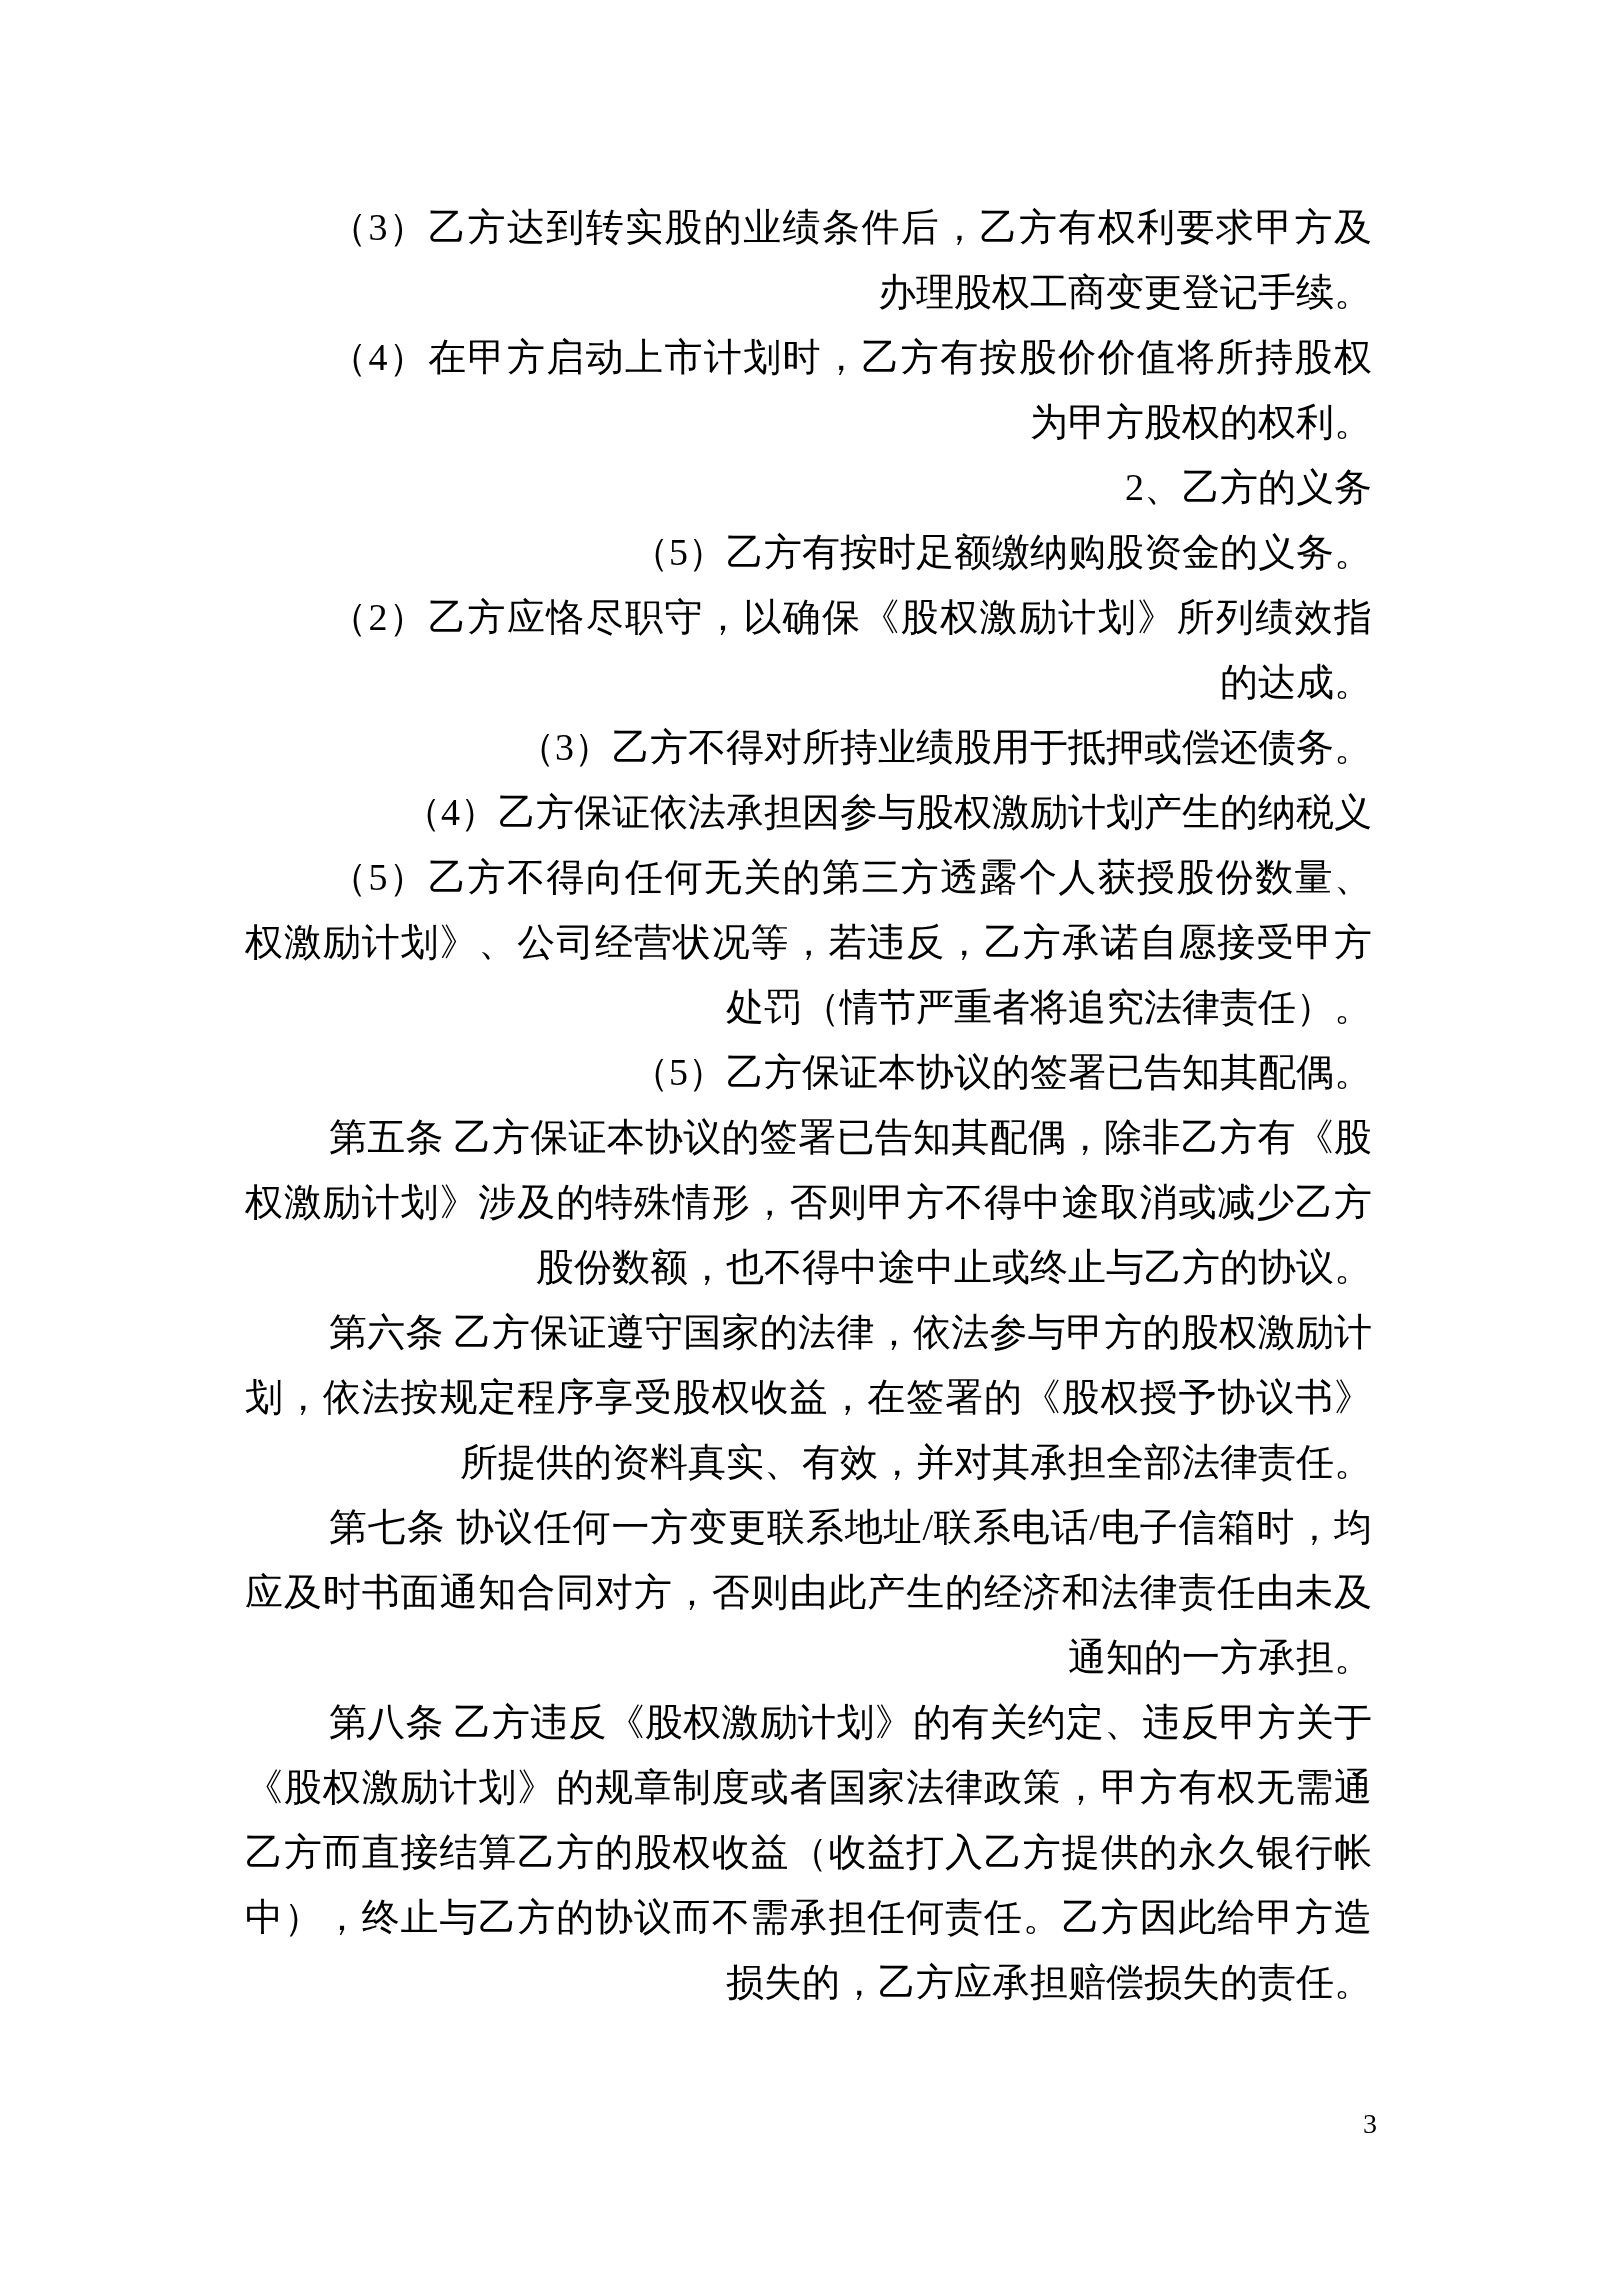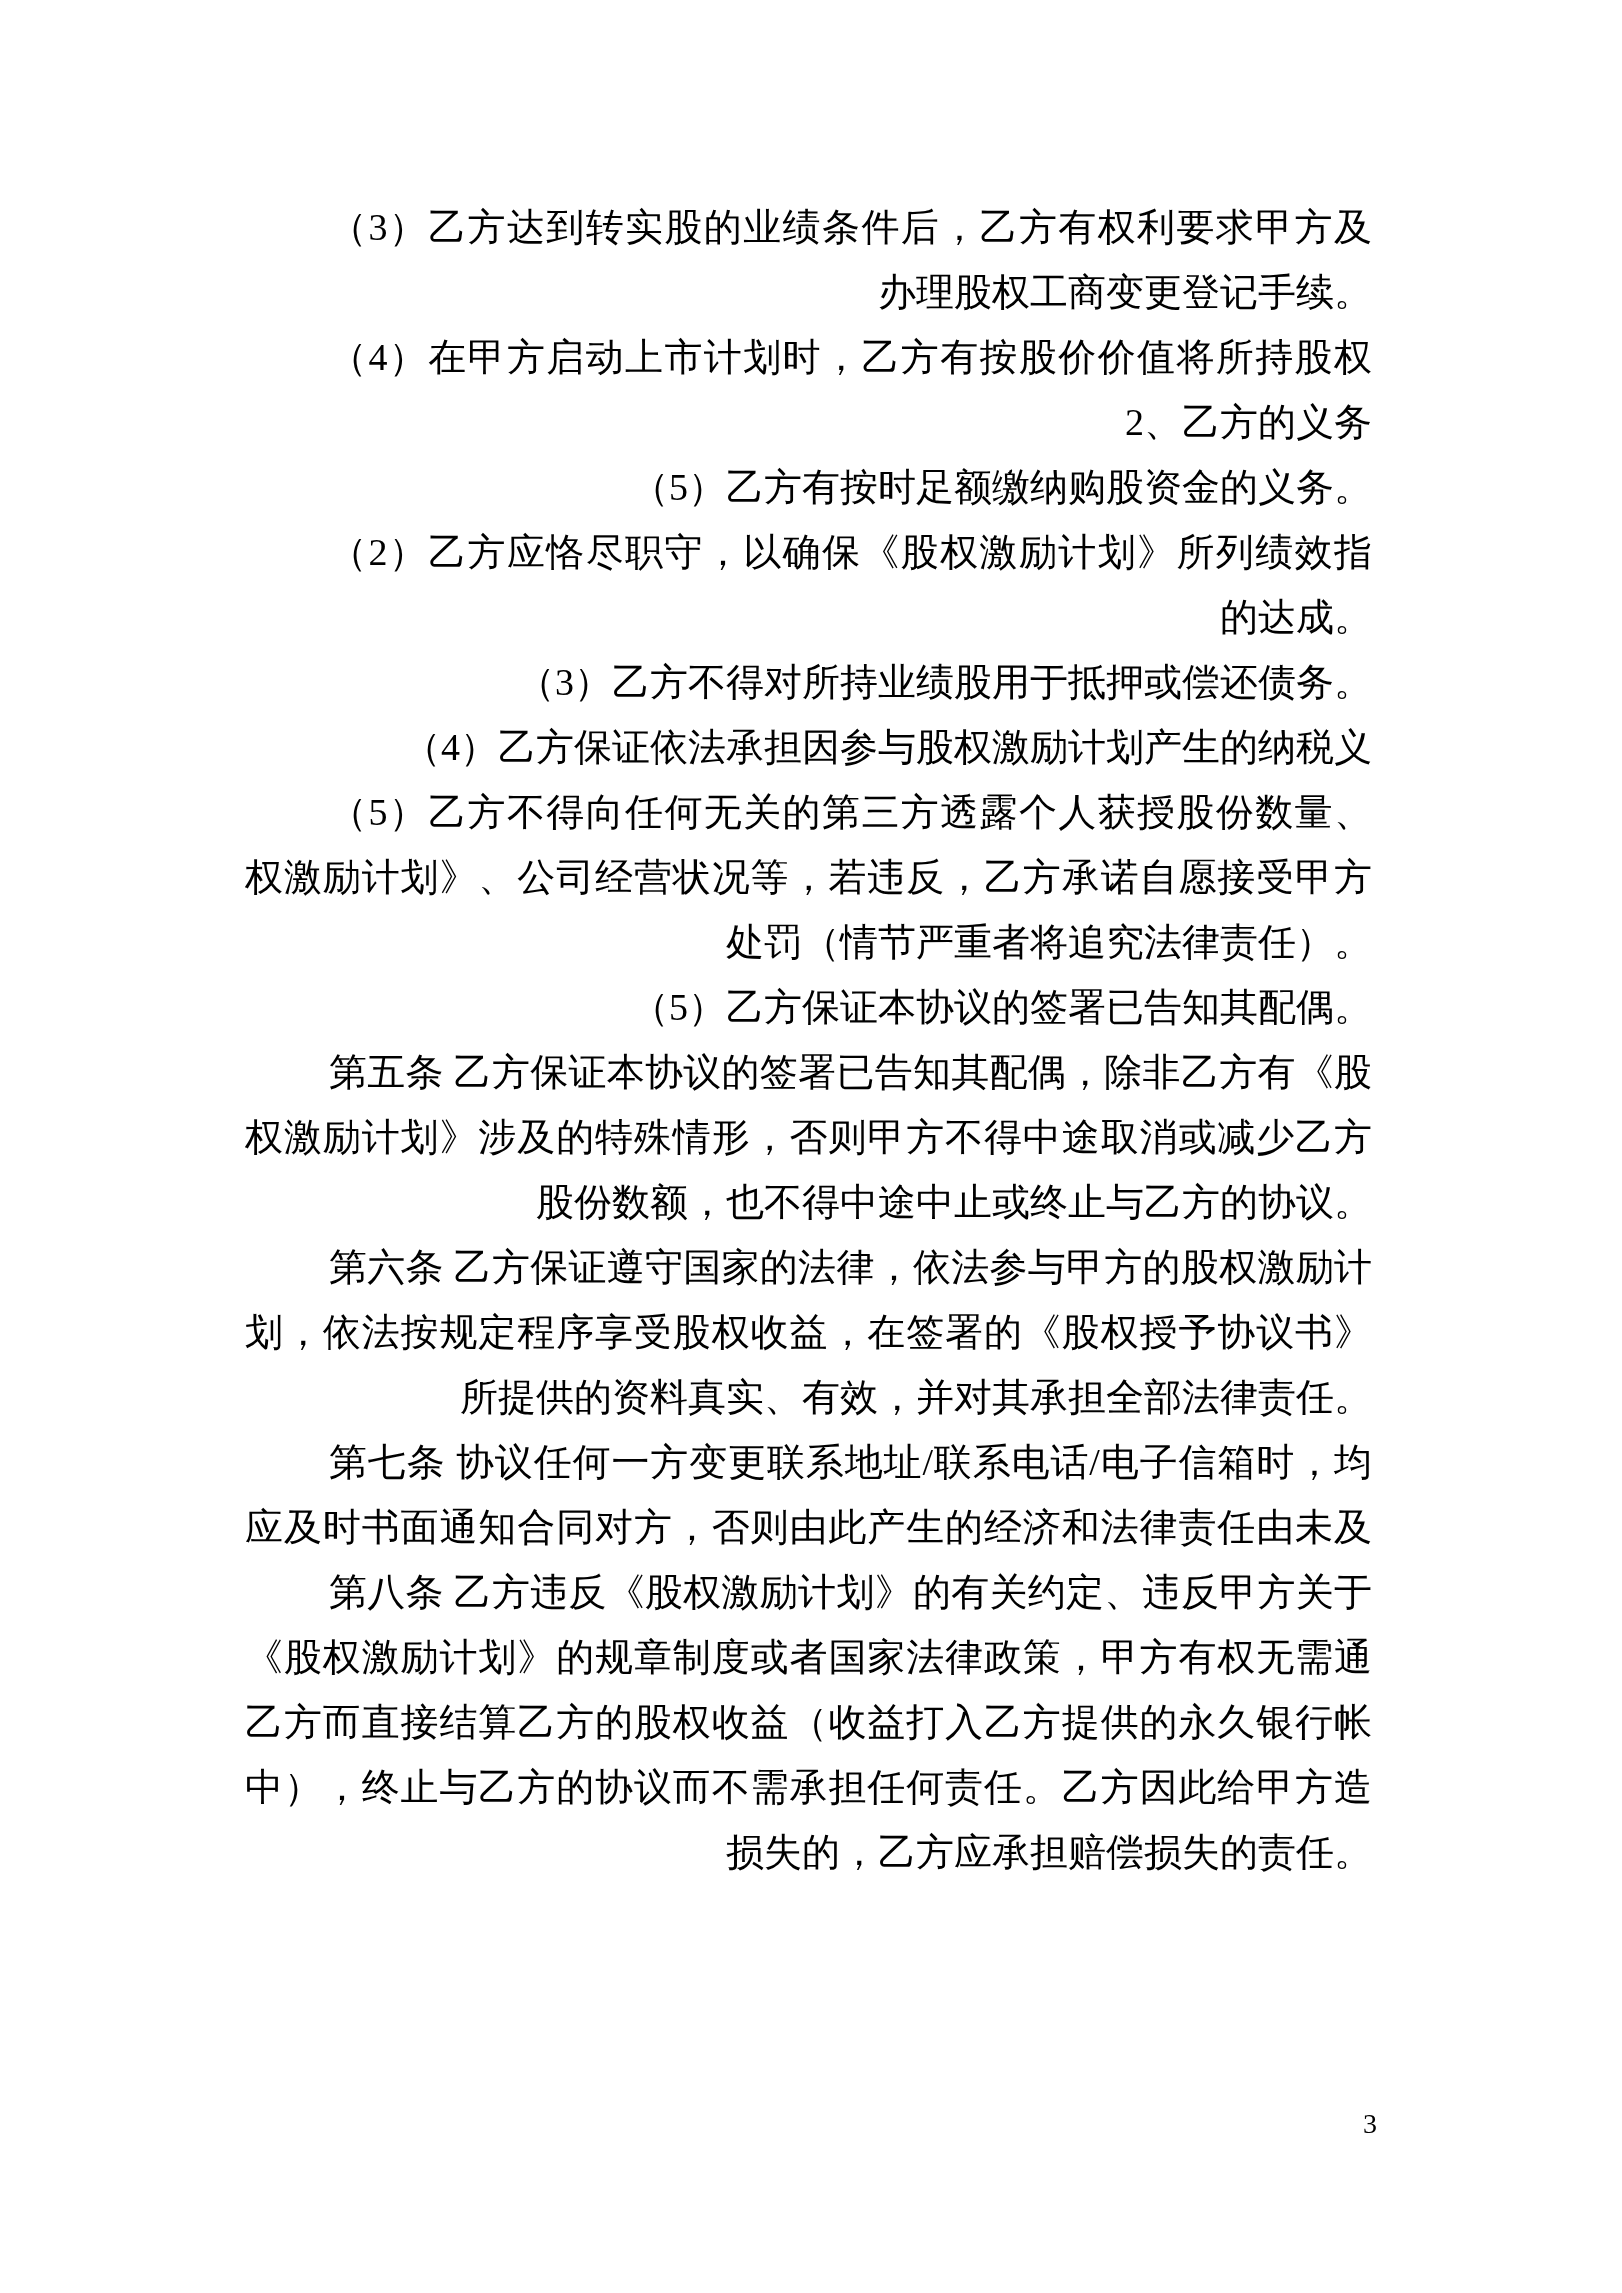--- a/index.html
+++ b/index.html
@@ -53,38 +53,40 @@
 </style>
 </head>
 <body>
 
 <div class="page">
   <div class="content">
 
     <div class="line indent stretch"><span>（3）乙方达到转实股的业绩条件后，乙方有权利要求甲方及时</span></div>
     <div class="line"><span>办理股权工商变更登记手续。</span></div>
     <div class="line indent stretch"><span>（4）在甲方启动上市计划时，乙方有按股价价值将所持股权转</span></div>
+    <div class="line"><span>为甲方股权的权利。</span></div>
     <div class="line indent"><span>2、乙方的义务</span></div>
     <div class="line indent"><span>（5）乙方有按时足额缴纳购股资金的义务。</span></div>
     <div class="line indent stretch"><span>（2）乙方应恪尽职守，以确保《股权激励计划》所列绩效指标</span></div>
     <div class="line"><span>的达成。</span></div>
     <div class="line indent"><span>（3）乙方不得对所持业绩股用于抵押或偿还债务。</span></div>
     <div class="line indent"><span>（4）乙方保证依法承担因参与股权激励计划产生的纳税义务。</span></div>
     <div class="line indent stretch"><span>（5）乙方不得向任何无关的第三方透露个人获授股份数量、《股</span></div>
     <div class="line stretch"><span>权激励计划》、公司经营状况等，若违反，乙方承诺自愿接受甲方的</span></div>
     <div class="line"><span>处罚（情节严重者将追究法律责任）。</span></div>
     <div class="line indent"><span>（5）乙方保证本协议的签署已告知其配偶。</span></div>
     <div class="line indent stretch"><span class="b">第五条</span><span> 乙方保证本协议的签署已告知其配偶，除非乙方有《股</span></div>
     <div class="line stretch"><span>权激励计划》涉及的特殊情形，否则甲方不得中途取消或减少乙方的</span></div>
     <div class="line"><span>股份数额，也不得中途中止或终止与乙方的协议。</span></div>
     <div class="line indent stretch"><span class="b">第六条</span><span> 乙方保证遵守国家的法律，依法参与甲方的股权激励计</span></div>
     <div class="line stretch"><span>划，依法按规定程序享受股权收益，在签署的《股权授予协议书》中</span></div>
     <div class="line"><span>所提供的资料真实、有效，并对其承担全部法律责任。</span></div>
     <div class="line indent stretch"><span class="b">第七条</span><span> 协议任何一方变更联系地址/联系电话/电子信箱时，均</span></div>
     <div class="line stretch"><span>应及时书面通知合同对方，否则由此产生的经济和法律责任由未及时</span></div>
+    <div class="line"><span>通知的一方承担。</span></div>
     <div class="line indent stretch"><span class="b">第八条</span><span> 乙方违反《股权激励计划》的有关约定、违反甲方关于</span></div>
     <div class="line stretch"><span>《股权激励计划》的规章制度或者国家法律政策，甲方有权无需通知</span></div>
     <div class="line stretch"><span>乙方而直接结算乙方的股权收益（收益打入乙方提供的永久银行帐号</span></div>
     <div class="line stretch"><span>中），终止与乙方的协议而不需承担任何责任。乙方因此给甲方造成</span></div>
     <div class="line"><span>损失的，乙方应承担赔偿损失的责任。</span></div>
 
   </div>
 
   <div class="page-num">3</div>
 </div>

